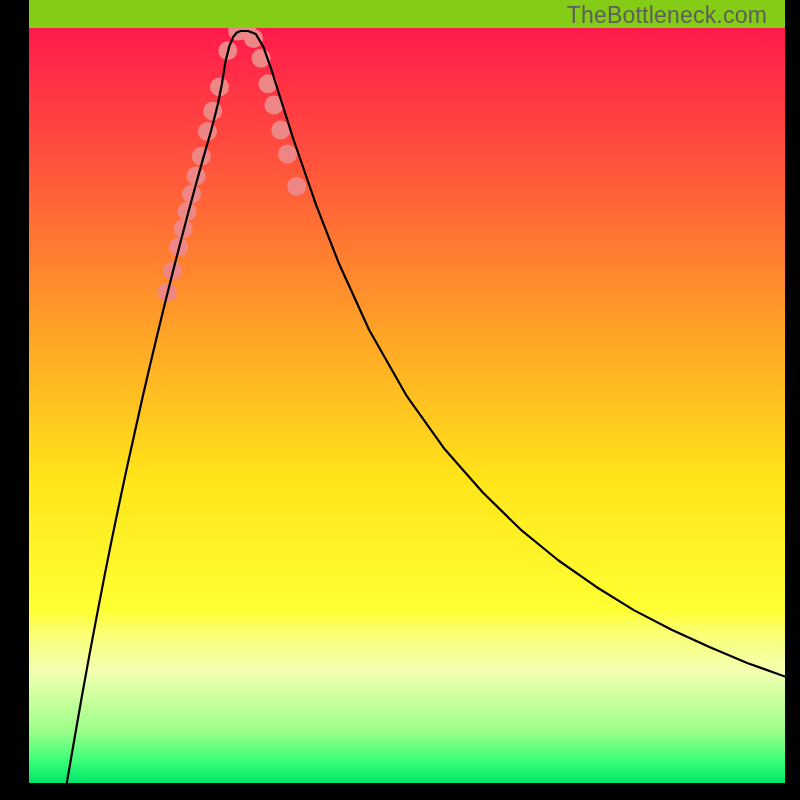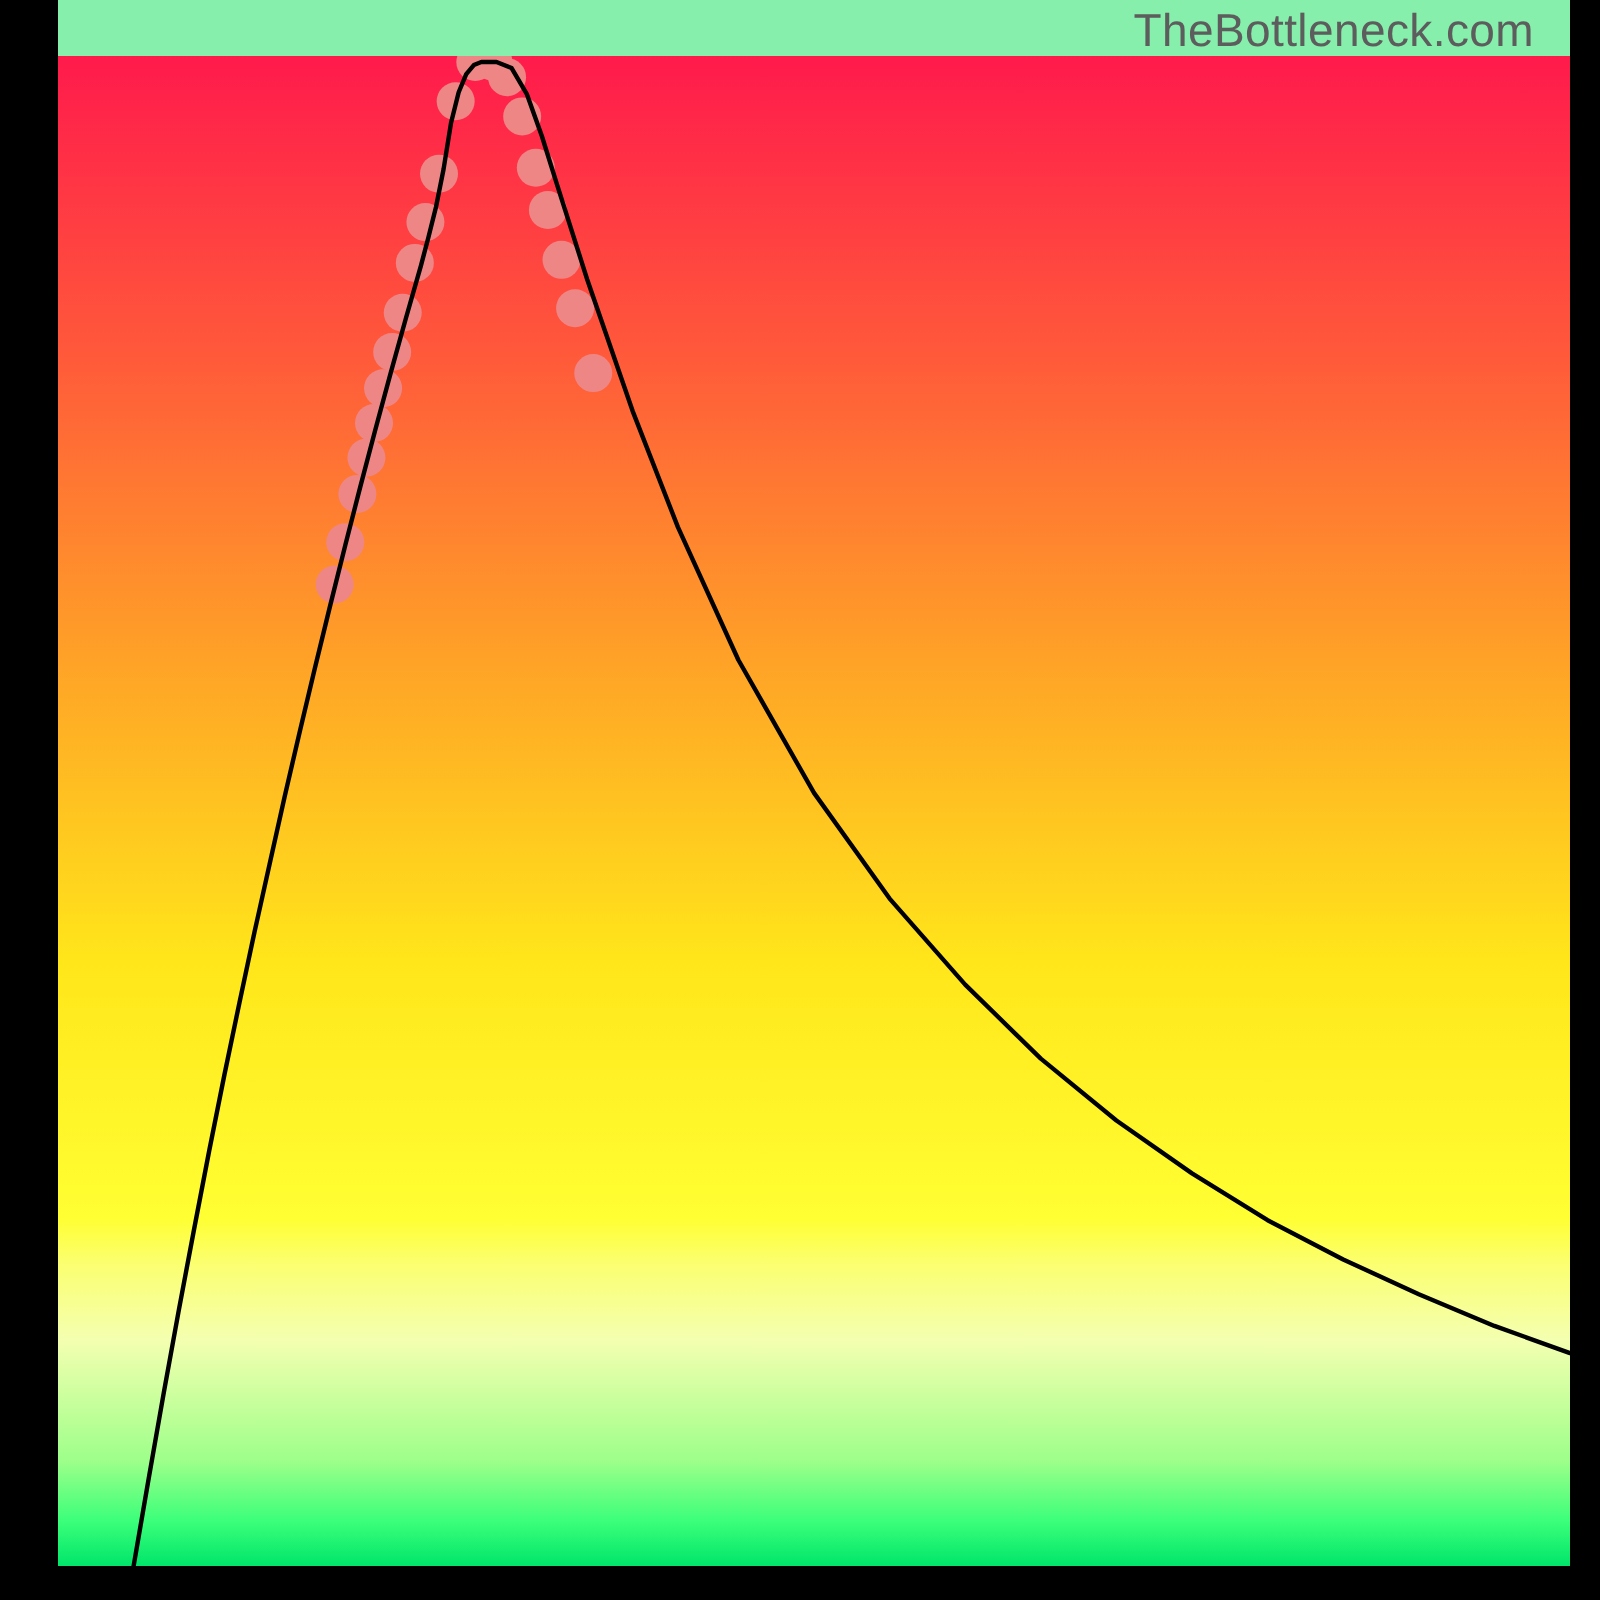--- a/index.html
+++ b/index.html
@@ -10,21 +10,21 @@
     background: #000;
     overflow: hidden;
     font-family: Arial, Helvetica, sans-serif;
   }
   .frame {
     position: absolute;
     left: 29px;
     top: 0;
     width: 756px;
     height: 783px;
-    background: #86efac;
+    background: #84cc16;
   }
   .plot-area {
     position: absolute;
     left: 0;
     top: 28px;
     width: 756px;
     height: 755px;
   }
   .watermark {
     position: absolute;

